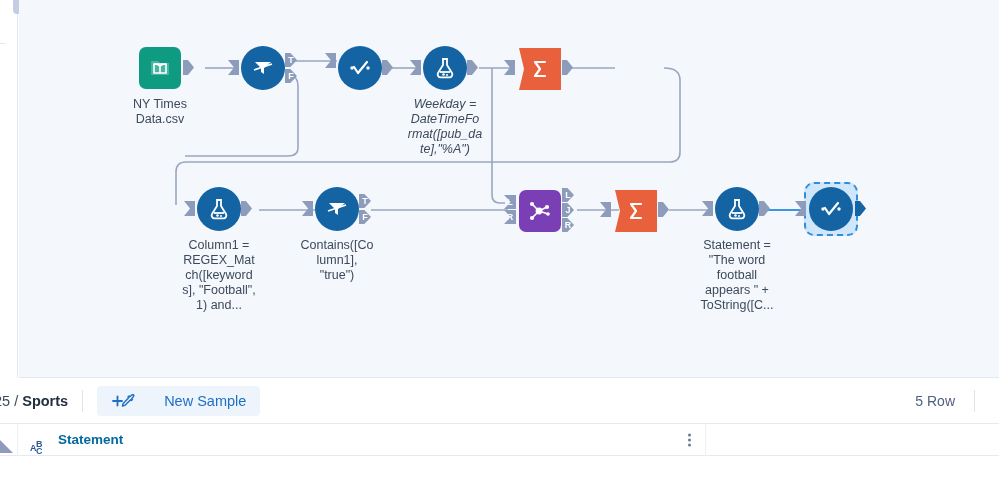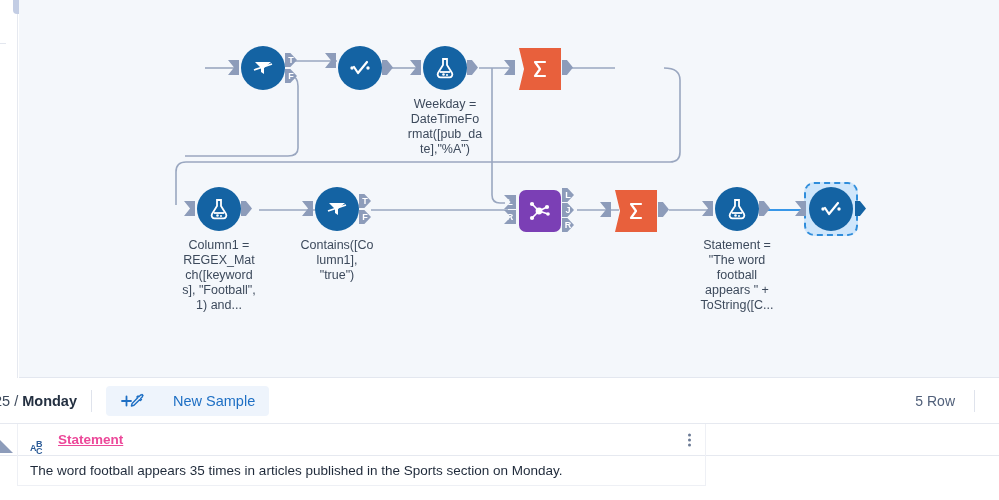--- a/index.html
+++ b/index.html
@@ -135,21 +135,21 @@
     width: 688px; position: relative;
     border-right: 1px solid #eef0f5;
   }
   .type-abc {
     font-size: 9px; color: #2a5a96; font-weight: bold; letter-spacing: .5px;
     font-family: "Liberation Sans", sans-serif; position: relative; width: 18px;
   }
   .type-abc .a { position: absolute; left: 0; top: 3px; }
   .type-abc .b { position: absolute; left: 6px; top: -1px; }
   .type-abc .c { position: absolute; left: 6px; top: 6px; }
-  .col-title { font-size: 13.5px; color: #ec4899; font-weight: bold; text-decoration: underline; }
+  .col-title { font-size: 13.5px; color: #0369a1; font-weight: bold; }
   #col-menu {
     position: absolute; right: 14px; top: 50%; transform: translateY(-50%);
     display: flex; flex-direction: column; gap: 2px; cursor: pointer;
   }
   #col-menu i { display: block; width: 3px; height: 3px; border-radius: 50%; background: #6b7a95; }
   #grid-row { display: flex; height: 30px; align-items: center; }
   #row-gutter { width: 18px; flex: 0 0 18px; height: 30px; border-right: 1px solid #eef0f5; }
   #cell-statement {
     width: 688px; height: 30px; display: flex; align-items: center;
     padding-left: 12px; font-size: 13.5px; color: #1f2a3a;
@@ -191,20 +191,34 @@
         <path d="M352,210 L489,210"></path>
 
         <path d="M558,210 L600,210"></path>
 
         <path d="M650,210 L692,210"></path>
       </g>
 
       <path d="M746,210 L795,210" fill="none" stroke="#3897e8" stroke-width="2"></path>
     </svg>
 
+    <div class="node" style="left:75px; top:45px;">
+      <div class="icon-wrap">
+        <div class="sq green">
+          <svg width="24" height="24" viewBox="0 0 24 24" aria-hidden="true">
+            <path d="M3 5h7l2 2h9v12H3z" fill="#ffffff" opacity=".25"></path>
+            <path d="M6 8h12v9H6z" fill="none" stroke="#ffffff" stroke-width="1.6"></path>
+            <path d="M6 8c3 0 5 .8 6 2 1-1.2 3-2 6-2" fill="none" stroke="#ffffff" stroke-width="1.6"></path>
+            <path d="M12 10v7" stroke="#ffffff" stroke-width="1.6"></path>
+          </svg>
+        </div>
+        <div class="anchor out" style="left:46px; top:15px;"></div>
+      </div>
+      <div class="node-label">NY Times<br>Data.csv</div>
+    </div>
 
     <div class="node" style="left:178px; top:45px;">
       <div class="icon-wrap">
         <div class="anchor in" style="left:-12px; top:15px;"></div>
         <div class="circ">
           <svg width="26" height="26" viewBox="0 0 26 26" aria-hidden="true">
             <path d="M5 7h16l-7 6v6l-3-2v-4z" fill="#ffffff"></path>
             <path d="M4 15 L22 9" stroke="#ffffff" stroke-width="1.8"></path>
           </svg>
         </div>
@@ -221,21 +235,21 @@
             <path d="M7 12 L11 18 L20 7" fill="none" stroke="#ffffff" stroke-width="2.2" stroke-linecap="round" stroke-linejoin="round"></path>
             <circle cx="5" cy="13" r="1.7" fill="#ffffff"></circle>
             <circle cx="21" cy="13" r="1.7" fill="#ffffff"></circle>
           </svg>
         </div>
         <div class="anchor out" style="left:45px; top:15px;"></div>
       </div>
       <div class="node-label"></div>
     </div>
 
-    <div class="node" style="left:360px; top:45px;">
+    <div class="node" style="left:360px; top:45px;font-style:italic;">
       <div class="icon-wrap">
         <div class="anchor in" style="left:-12px; top:15px;"></div>
         <div class="circ">
           <svg width="26" height="26" viewBox="0 0 26 26" aria-hidden="true">
             <path d="M11 4h4v6l5 8a3 3 0 0 1-2.6 4.4H8.6A3 3 0 0 1 6 18l5-8z" fill="none" stroke="#ffffff" stroke-width="1.8"></path>
             <path d="M8 17h10" stroke="#ffffff" stroke-width="1.8"></path>
             <circle cx="11.5" cy="19.5" r="1.3" fill="#ffffff"></circle>
             <circle cx="15" cy="20" r="1" fill="#ffffff"></circle>
           </svg>
         </div>
@@ -353,21 +367,21 @@
         <div class="anchor out accent" style="left:47px; top:15px;"></div>
       </div>
       <div class="node-label"></div>
     </div>
 
   </div>
 
   <div id="results">
 
     <div id="results-bar">
-      <div id="rec-count">25 /<b> Monday</b></div>
+      <div id="rec-count">25 /<b> Sports</b></div>
       <div class="vdiv"></div>
       <div id="new-sample">
         <span style="display:flex;align-items:center;gap:2px;">
           <svg width="26" height="16" viewBox="0 0 26 16" aria-hidden="true">
             <path d="M2 8h9 M6.5 3.5v9" stroke="#1e6fc4" stroke-width="1.8" stroke-linecap="round"></path>
             <path d="M23 2.4a2 2 0 0 0-2.9 0l-1.3 1.3-.8-.8-1.1 1.1.8.8-5.6 5.6-.7 2.6 2.6-.7 5.6-5.6.8.8 1.1-1.1-.8-.8 1.3-1.3a2 2 0 0 0 0-2.9z" fill="none" stroke="#1e6fc4" stroke-width="1.4" stroke-linejoin="round"></path>
           </svg>
         </span>
         <span class="ns-label">New Sample</span>
       </div>
@@ -387,20 +401,16 @@
               <span class="c">C</span>
           </span>
           <span class="col-title">Statement</span>
           <span id="col-menu">
               <i></i>
               <i></i>
               <i></i>
             </span>
         </div>
       </div>
-      <div id="grid-row">
-        <div id="row-gutter"></div>
-        <div id="cell-statement">The word football appears 35 times in articles published in the Sports section on Monday.</div>
-      </div>
     </div>
 
   </div>
 </div>
 
 </body></html>

